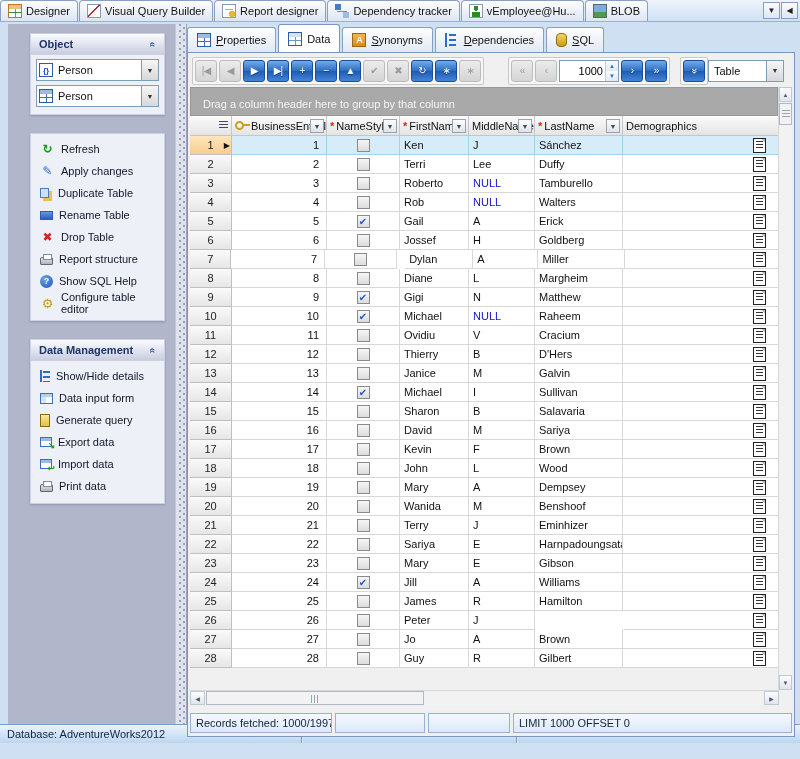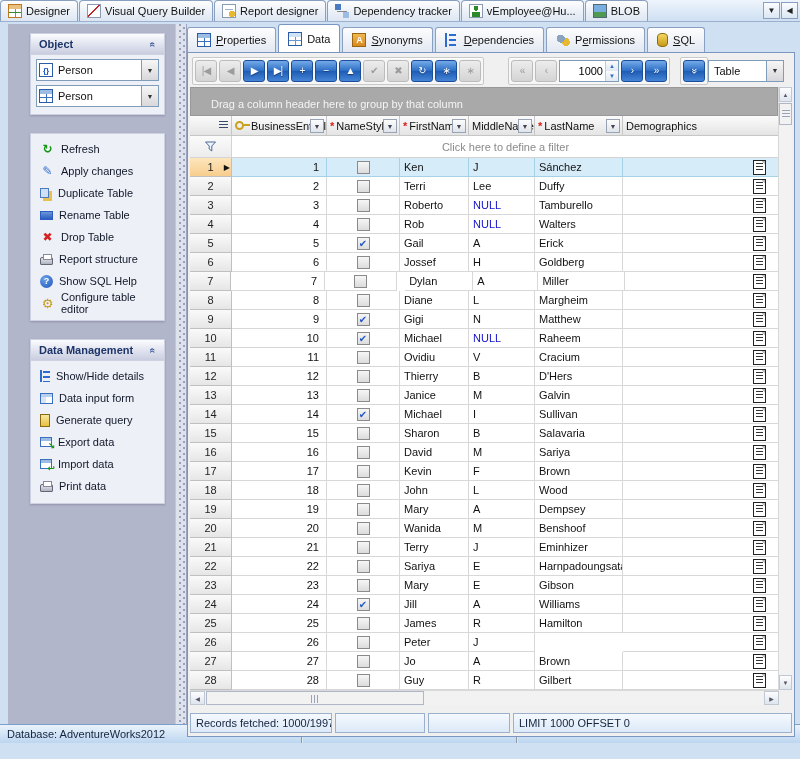--- a/index.html
+++ b/index.html
@@ -83,21 +83,21 @@
   .tb.off{background:linear-gradient(#ececec,#d4d4d4);color:#9c9c9c}
   .pginput{width:60px;height:22px;border:1px solid #7f9db9;background:#fff;display:flex;align-items:center}
   .pginput input{flex:1;border:none;outline:none;height:18px;width:40px;text-align:right;font:11px "Liberation Sans",sans-serif;padding-right:2px}
   .spin{width:13px;height:20px;display:flex;flex-direction:column;border-left:1px solid #c0ccd8}
   .spin span{flex:1;display:flex;align-items:center;justify-content:center;font-size:6px;color:#2e6fc6;background:linear-gradient(#fafbfd,#e0e8f2);cursor:pointer}
   .rot90{transform:rotate(90deg);display:inline-block}
   .viewcombo{margin-left:auto;margin-right:8px;width:82px;height:22px;border:1px solid #7f9db9;background:#fff;display:flex;align-items:center}
   .viewcombo .sval{flex:1;padding-left:5px}
 
   
-  .groupbar{position:absolute;left:2px;top:34px;height:29px;right:16px;background:#a9a9a9;color:#f4f4f4;display:flex;align-items:flex-end;padding:0 0 5px 20px;border:1px solid #989898}
+  .groupbar{position:absolute;left:2px;top:34px;height:29px;right:16px;background:#a9a9a9;color:#f4f4f4;display:flex;align-items:flex-end;padding:0 0 5px 12px;border:1px solid #989898}
 
   
   .grid{position:absolute;left:2px;top:63px;width:589px;background:#fff}
   .gh{display:flex;height:20px}
   .ghc{position:relative;display:flex;align-items:center;background:linear-gradient(#fbfbfb,#e4e4e4);border-right:1px solid #c6c6c6;border-bottom:1px solid #c6c6c6;padding-left:3px;white-space:nowrap;overflow:hidden;cursor:pointer}
   .ghc .req{color:#e01818;font-weight:bold;margin-right:2px}
   .hdd{position:absolute;right:2px;top:3px;width:14px;height:14px;border:1px solid #98a4b4;background:linear-gradient(#fcfcfc,#dfe4ea);display:flex;align-items:center;justify-content:center;font-size:7px;color:#445;cursor:pointer}
   .ic-key{width:15px;height:9px;position:relative;flex:none;margin-right:1px}
   .ic-key::before{content:"";position:absolute;left:0;top:0;width:5px;height:5px;border:2px solid #caa020;border-radius:50%}
   .ic-key::after{content:"";position:absolute;left:9px;top:3px;width:6px;height:2px;background:#caa020;box-shadow:3px 2px 0 -1px #caa020}
@@ -277,24 +277,20 @@
           <span data-name="tab-label">Data</span>
         </div>
         <div class="itab" data-name="tab-synonyms">
           <span class="ico" data-name="synonyms-icon"></span>
           <span data-name="tab-label"><u>S</u>ynonyms</span>
         </div>
         <div class="itab" data-name="tab-dependencies">
           <span class="ico" data-name="dependencies-icon"></span>
           <span data-name="tab-label"><u>D</u>ependencies</span>
         </div>
-        <div class="itab" data-name="tab-permissions">
-          <span class="ico" data-name="permissions-icon"></span>
-          <span data-name="tab-label">P<u>e</u>rmissions</span>
-        </div>
         <div class="itab" data-name="tab-sql">
           <span class="ico" data-name="sql-icon"></span>
           <span data-name="tab-label"><u>S</u>QL</span>
         </div>
       </div>
     <div class="workpanel" data-name="data-tab-panel">
 
       <div class="toolbar" data-name="data-toolbar">
         <div class="tgroup" id="rec-group" style="margin-left:2px" data-name="record-nav-group">
             <div class="tb off" data-name="first-record-button">|◀</div>
@@ -364,28 +360,20 @@
             </div>
             <div class="ghc" data-name="column-header-lastname" style="width: 88px;">
               <span class="req" data-name="required-asterisk">*</span>
               <span data-name="column-name">LastName</span>
               <span class="hdd" data-name="column-filter-dropdown">▼</span>
             </div>
             <div class="ghc" data-name="column-header-demographics" style="width: 156px;">
               <span data-name="column-name">Demographics</span>
             </div>
           </div>
-        <div class="filterrow" data-name="grid-filter-row">
-          <div class="fcorner" data-name="filter-corner-cell">
-            <svg width="11" height="11" data-name="filter-funnel-icon">
-                <path d="M0.5 1 H10.5 L6.8 5 V10 L4.2 8 V5 Z" fill="#eef4fa" stroke="#4a6a9a"></path>
-              </svg>
-          </div>
-          <div class="ftext" data-name="define-filter-link">Click here to define a filter</div>
-        </div>
         <div id="grid-rows" data-name="grid-rows">
             <div class="grow sel" data-name="table-row">
               <div class="rn" data-name="row-number-cell" style="width: 42px;">1<span class="marker" data-name="current-row-marker-icon">▶</span></div>
               <div class="gc num" data-name="cell-businessentityid" style="width: 95px;">1</div>
               <div class="gc ctr" data-name="cell-namestyle" style="width: 73px;">
                 <span class="cb" data-name="namestyle-checkbox"></span>
               </div>
               <div class="gc" data-name="cell-firstname" style="width: 69px;">Ken</div>
               <div class="gc" data-name="cell-middlename" style="width: 66px;">J</div>
               <div class="gc" data-name="cell-lastname" style="width: 88px;">Sánchez</div>

